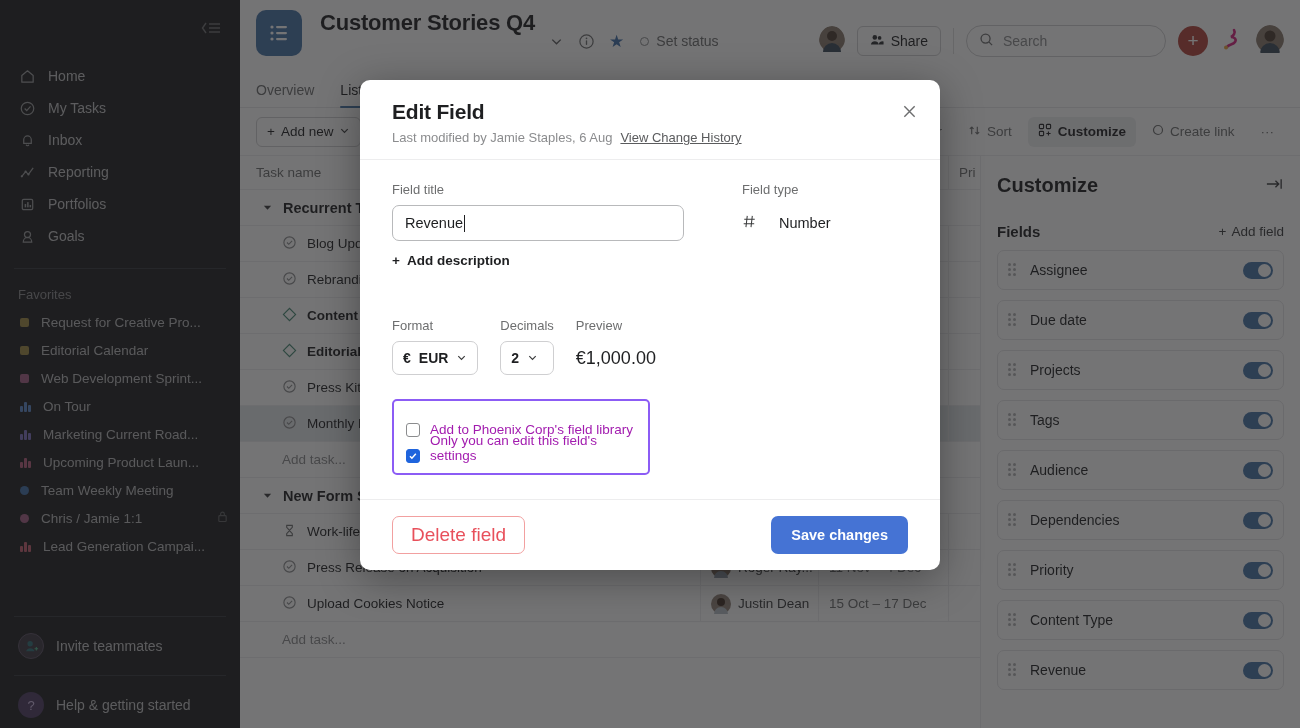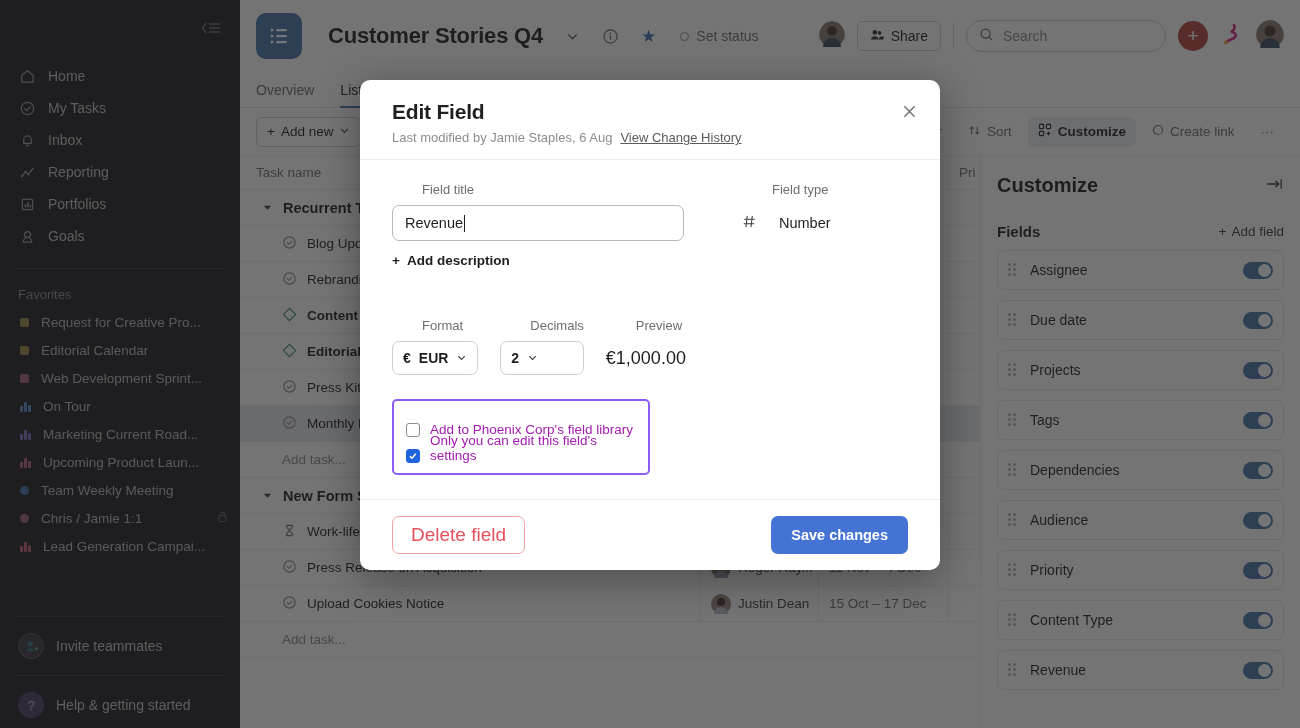--- a/index.html
+++ b/index.html
@@ -38,21 +38,21 @@
   .fav-bars i { display: block; width: 3px; border-radius: 1px; }
   .fav-label { overflow: hidden; text-overflow: ellipsis; flex: 1; }
   .lock-ico { opacity: .6; }
   .sb-bottom { margin-top: auto; }
   .sb-circle-item { display: flex; align-items: center; gap: 12px; height: 46px; padding: 0 18px; font-size: 14px; color: #c0c0c2; cursor: pointer; }
   .circ { width: 26px; height: 26px; border-radius: 50%; flex: 0 0 26px; display:flex; align-items:center; justify-content:center; font-size: 13px; }
 
   
   .main { position: absolute; left: 240px; top: 0; width: 1060px; height: 728px; background: #ffffff; }
 
-  .topbar { height: 72px; display: flex; align-items: center; padding: 0 0 0 16px; position: relative; gap: 8px; }
+  .topbar { height: 72px; display: flex; padding: 10px 0 0 16px; position: relative; }
   .proj-icon { width: 46px; height: 46px; border-radius: 10px; background: #4573a7; display:flex; align-items:center; justify-content:center; flex: 0 0 46px; }
   .proj-title { font-size: 22px; font-weight: 700; color: #1e1f21; margin-left: 18px; letter-spacing: -0.2px; }
   .top-ico { margin-left: 14px; display: flex; align-items: center; cursor: pointer; color: #6d6e6f; }
   .star { color: #3f6ea8; font-size: 17px; }
   .set-status { display: flex; align-items: center; gap: 7px; margin-left: 16px; font-size: 14px; color: #6d6e6f; cursor: pointer; }
   .st-circle { width: 9px; height: 9px; border-radius: 50%; border: 1.5px solid #8b8c8e; }
   .topbar-right { margin-left: auto; display: flex; align-items: center; gap: 12px; padding-right: 16px; }
   .avatar { border-radius: 50%; overflow: hidden; flex: 0 0 auto; }
   .share-btn { display: flex; align-items: center; gap: 7px; border: 1px solid #cfcfd1; border-radius: 6px; height: 30px; padding: 0 12px; font-size: 14px; color: #1e1f21; cursor: pointer; background: #fff; }
   .vsep { width: 1px; height: 26px; background: #dcdcde; }
@@ -111,21 +111,21 @@
     background: #fff; border-radius: 10px; box-shadow: 0 8px 40px rgba(0,0,0,.35);
     display: flex; flex-direction: column;
   }
   .m-head { padding: 20px 24px 14px 32px; border-bottom: 1px solid #ededee; position: relative; }
   .m-title { font-size: 21px; font-weight: 700; color: #1e1f21; letter-spacing: -0.2px; }
   .m-sub { font-size: 13px; color: #8b8c8e; margin-top: 6px; display: flex; gap: 8px; align-items: center; }
   .m-sub a { color: #5a5b5d; text-decoration: underline; cursor: pointer; }
   .m-close { position: absolute; right: 18px; top: 18px; width: 26px; height: 26px; display:flex; align-items:center; justify-content:center; cursor: pointer; color: #6d6e6f; font-size: 18px; }
   .m-body { flex: 1; padding: 22px 32px 0 32px; }
   .row-1 { display: flex; }
-  .lbl { font-size: 13px; color: #6d6e6f; margin-bottom: 8px; margin-left: 30px; }
+  .lbl { font-size: 13px; color: #6d6e6f; margin-bottom: 8px; }
   .title-col { width: 292px; }
   .text-input { width: 292px; height: 36px; border: 1px solid #b8b9bb; border-radius: 7px; padding: 0 12px; font-size: 14.5px; color: #1e1f21; display: flex; align-items: center; background: #fff; }
   .caret { width: 1px; height: 17px; background: #1e1f21; margin-left: 1px; }
   .type-col { margin-left: 58px; }
   .type-val { display: flex; align-items: center; gap: 22px; font-size: 14.5px; color: #1e1f21; height: 36px; }
   .add-desc { display: flex; align-items: center; gap: 7px; margin-top: 12px; font-size: 13.5px; font-weight: 600; color: #1e1f21; cursor: pointer; }
   .row-2 { display: flex; align-items: flex-end; margin-top: 50px; gap: 22px; }
   .select {
     height: 34px; border: 1px solid #cfcfd1; border-radius: 7px; display: flex; align-items: center;
     gap: 8px; padding: 0 10px; font-size: 14px; color: #1e1f21; cursor: pointer; background: #fff; font-weight: 600;
@@ -671,33 +671,33 @@
       </div>
       <div class="cz-item">
         <span class="grip">
             <i></i>
             <i></i>
             <i></i>
             <i></i>
             <i></i>
             <i></i>
           </span>
-        <span class="cz-label">Dependencies</span>
+        <span class="cz-label">Audience</span>
         <span class="toggle"></span>
       </div>
       <div class="cz-item">
         <span class="grip">
             <i></i>
             <i></i>
             <i></i>
             <i></i>
             <i></i>
             <i></i>
           </span>
-        <span class="cz-label">Audience</span>
+        <span class="cz-label">Dependencies</span>
         <span class="toggle"></span>
       </div>
       <div class="cz-item">
         <span class="grip">
             <i></i>
             <i></i>
             <i></i>
             <i></i>
             <i></i>
             <i></i>

